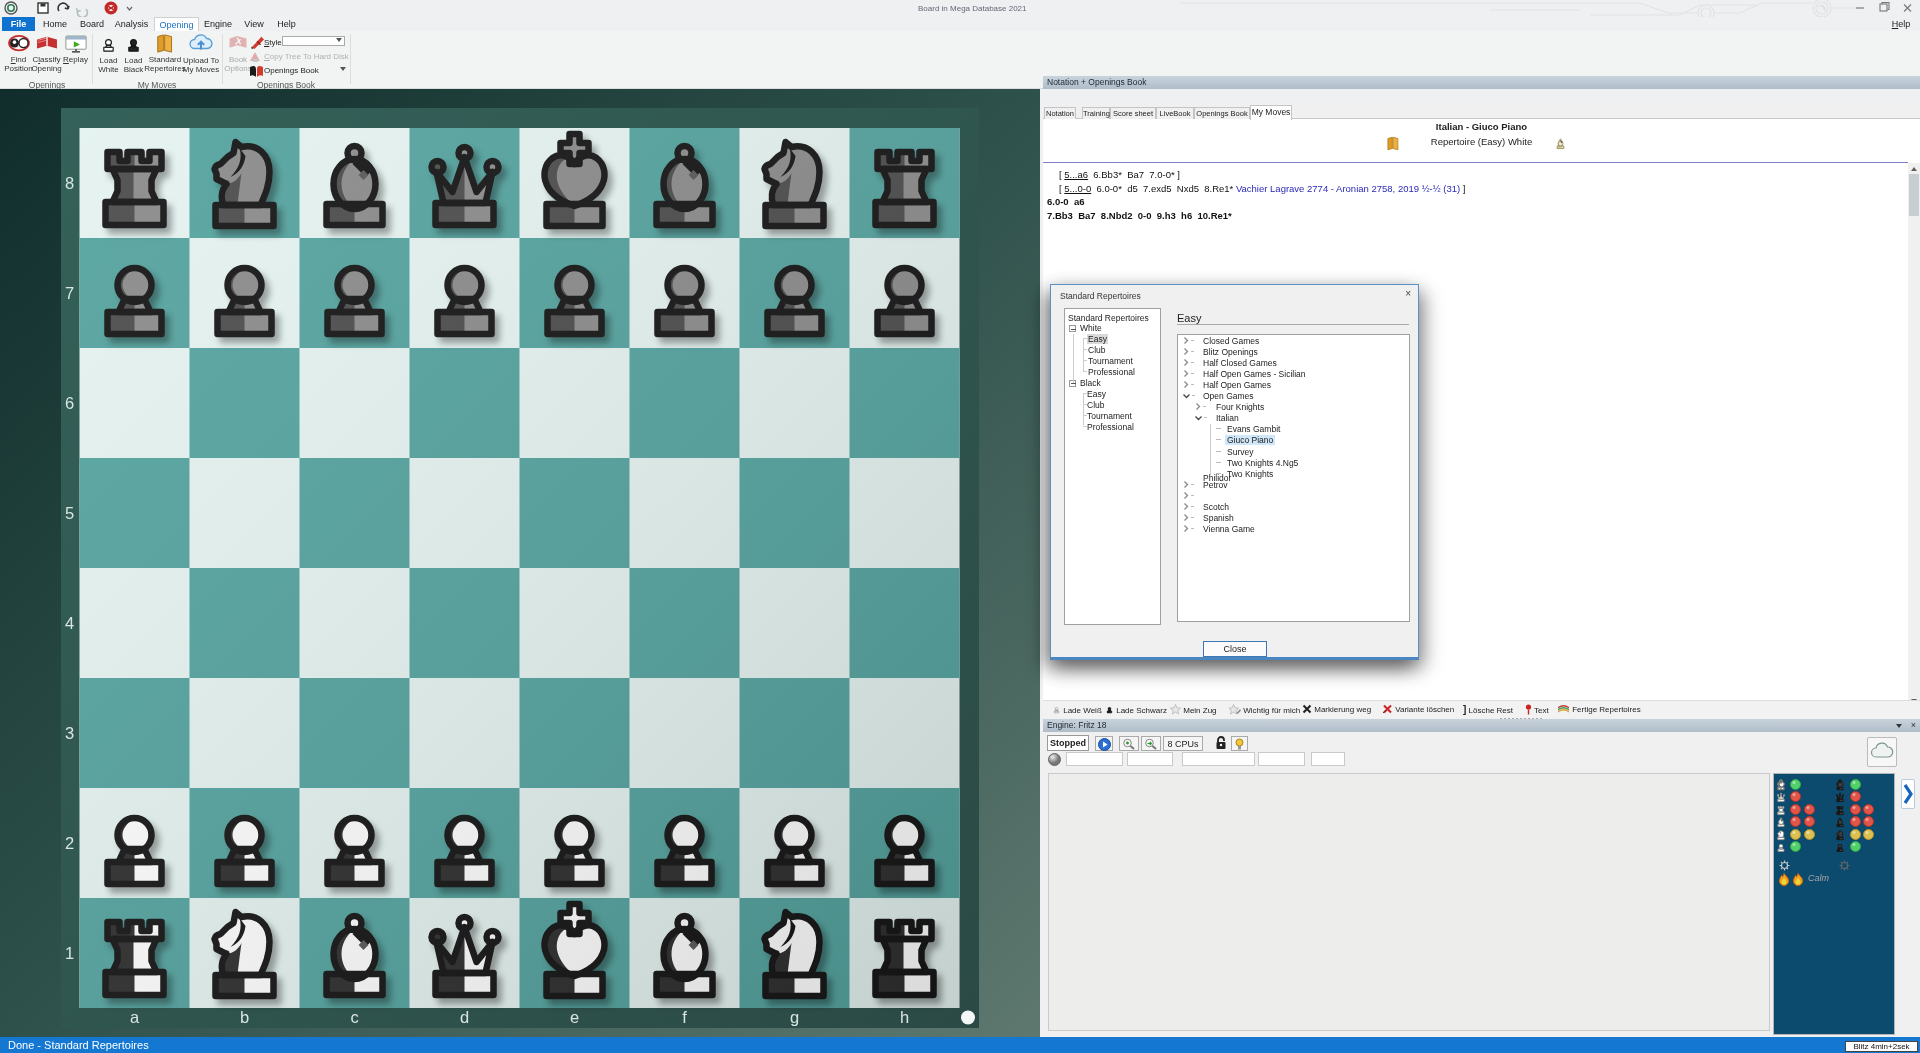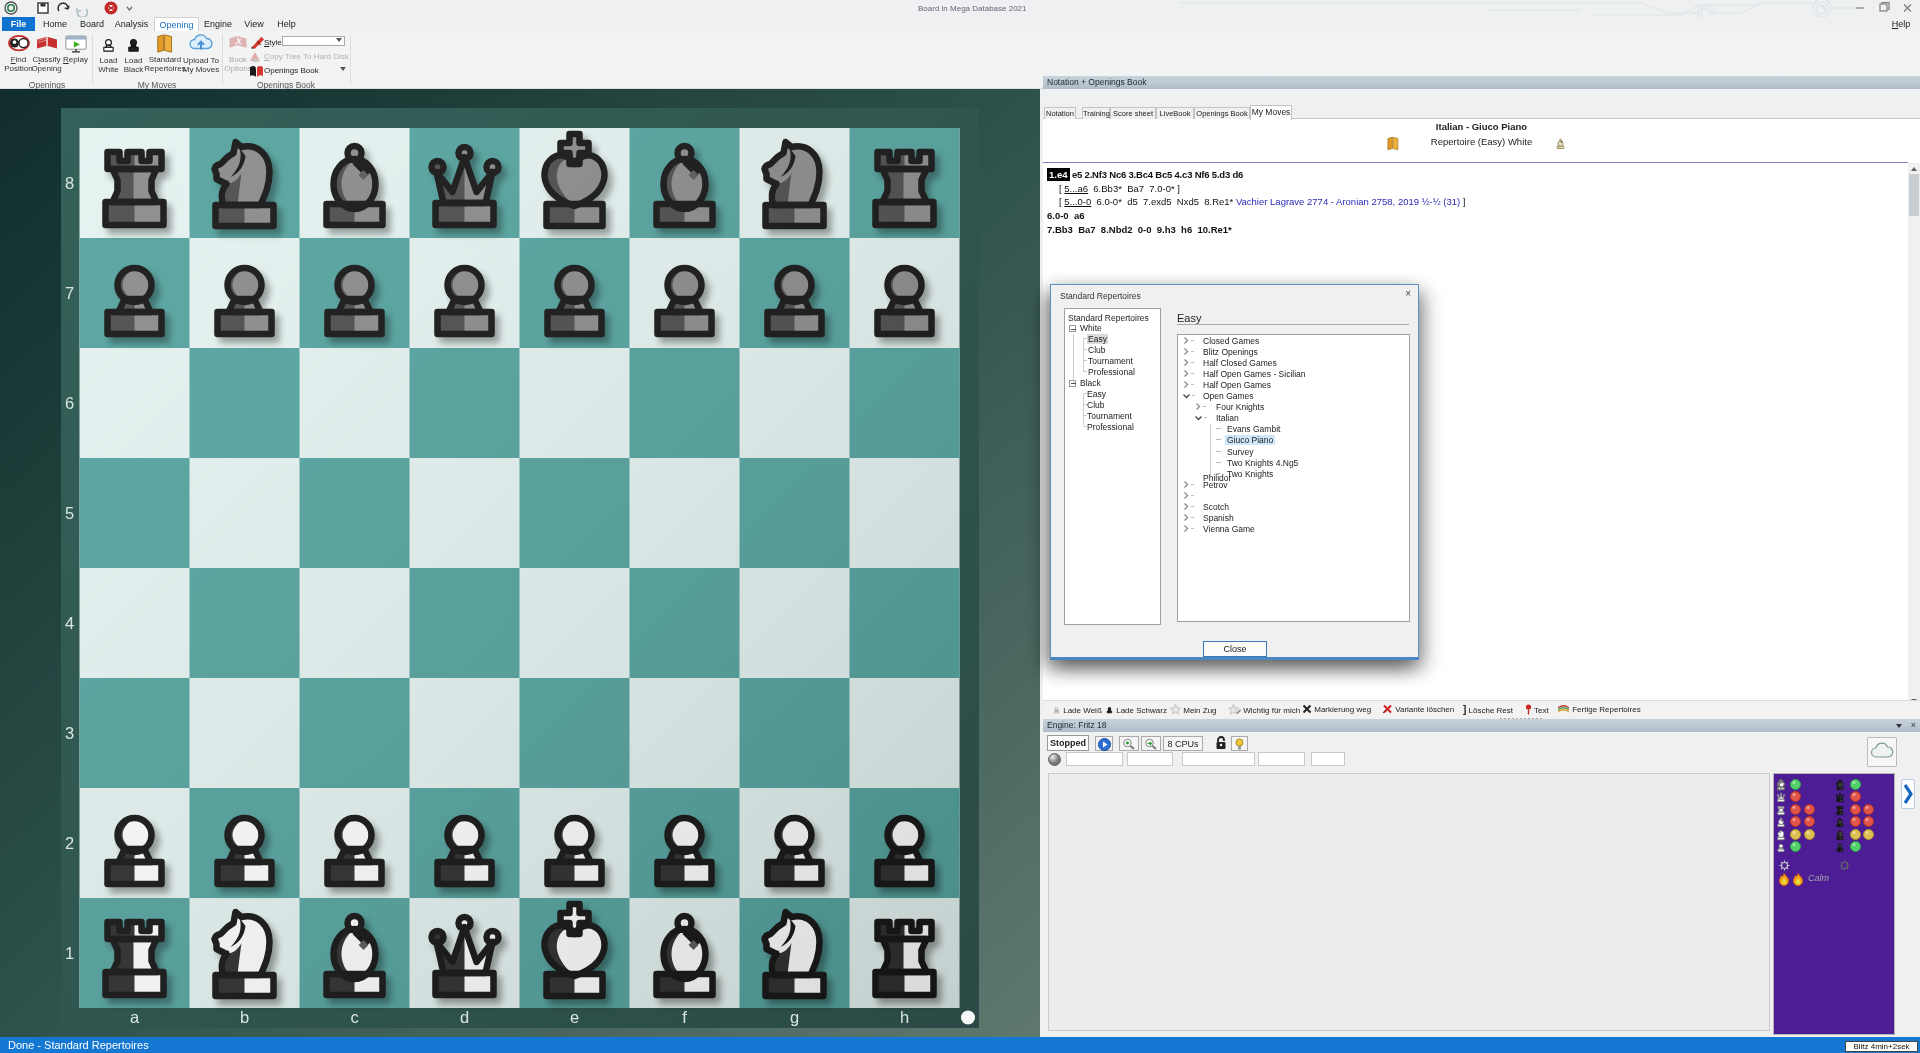--- a/index.html
+++ b/index.html
@@ -331,21 +331,20 @@
     </svg></div>
 <div class="abs" style="left:1043px;top:121px;width:877px;text-align:center;font-weight:bold;font-size:9.5px">Italian - Giuco Piano</div>
 <div class="abs" style="left:1043px;top:136px;width:877px;text-align:center;font-size:9.5px">Repertoire (Easy) White</div>
 <div class="abs" style="left:1554px;top:136px"><svg width="13" height="15" viewBox="0 0 110 110">
       <g style="--m:#ece5c8;--s:#d8d0ae;--ol:#9a9060;--ow:8px">
         <use href="#bishop"></use>
       </g>
     </svg></div>
 <div class="abs" style="left:1043px;top:162px;width:865px;height:1px;background:#8080c8"></div>
 <div class="abs" id="moves" style="left:1047px;top:168px;width:855px;font-size:9.5px;line-height:13.7px;color:#111">
-<div><span style="background:#000;color:#fff;font-weight:bold;padding:1px 2px">1.e4</span><b style="letter-spacing:-0.2px"> e5 2.Nf3 Nc6 3.Bc4 Bc5 4.c3 Nf6 5.d3 d6</b></div>
 <div style="padding-left:12px">[ <u>5...a6</u>&nbsp; 6.Bb3*&nbsp; Ba7&nbsp; 7.0-0* ]</div>
 <div style="padding-left:12px">[ <u>5...0-0</u>&nbsp; 6.0-0*&nbsp; d5&nbsp; 7.exd5&nbsp; Nxd5&nbsp; 8.Re1* <span style="color:#2a2ab8">Vachier Lagrave 2774 - Aronian 2758, 2019 ½-½ (31)</span> ]</div>
 <div><b>6.0-0&nbsp; a6</b></div>
 <div><b>7.Bb3&nbsp; Ba7&nbsp; 8.Nbd2&nbsp; 0-0&nbsp; 9.h3&nbsp; h6&nbsp; 10.Re1*</b></div>
 </div>
 <div class="abs" style="left:1908px;top:163px;width:12px;height:544px;background:#f0f0f0">
 <span class="abs" style="left:3px;top:4px;width:0;height:0;border-left:3px solid transparent;border-right:3px solid transparent;border-bottom:4px solid #606060"></span>
 <span class="abs" style="left:3px;bottom:4px;width:0;height:0;border-left:3px solid transparent;border-right:3px solid transparent;border-top:4px solid #606060"></span>
 <span class="abs" style="left:1px;top:11px;width:10px;height:42px;background:#c8cdd2"></span>
 </div>
@@ -428,21 +427,21 @@
     </svg></div>
 <div class="einp" style="left:1066px;width:57px"></div>
 <div class="einp" style="left:1127px;width:46px"></div>
 <div class="einp" style="left:1182px;width:73px"></div>
 <div class="einp" style="left:1258px;width:47px"></div>
 <div class="einp" style="left:1311px;width:34px"></div>
 <div class="abs" style="left:1867px;top:737px;width:30px;height:30px;background:#f7f7f7;border:1px solid #bbb;border-radius:2px"><svg width="28" height="28" viewBox="0 0 28 28">
       <path d="M8 19 A4.5 4.5 0 0 1 8 10 A6 6 0 0 1 19.5 9 A4.5 4.5 0 0 1 20 19 Z" fill="#eef3f1" stroke="#7a9a8a" stroke-width="1.2"></path>
     </svg></div>
 <div class="abs" style="left:1048px;top:773px;width:722px;height:258px;background:#ededec;border:1px solid #c9c9c9"></div>
-<div class="abs" id="ppanel" style="left:1773px;top:773px;width:122px;height:262px;background:#4c1d95;border:1px solid #b5b5b5">
+<div class="abs" id="ppanel" style="left:1773px;top:773px;width:122px;height:262px;background:#0c4a6e;border:1px solid #b5b5b5">
     <svg style="position:absolute;left:1px;top:4.5px" width="12" height="12" viewBox="0 0 110 110">
       <g style="--m:#ffffff;--s:#f0f0f0;--ol:#8a8a8a;--ow:8px" class="wmini">
         <use href="#king" style="stroke-width:10;stroke:#555"></use>
       </g>
     </svg>
     <svg style="position:absolute;left:16px;top:4.5px" width="11" height="11" viewBox="0 0 11 11">
       <circle cx="5.5" cy="5.5" r="5" fill="#52d06a" stroke="#2fa548"></circle>
       <circle cx="4" cy="3.5" r="1.5" fill="rgba(255,255,255,0.45)"></circle>
     </svg>
     <svg style="position:absolute;left:60px;top:4.5px" width="12" height="12" viewBox="0 0 110 110">

